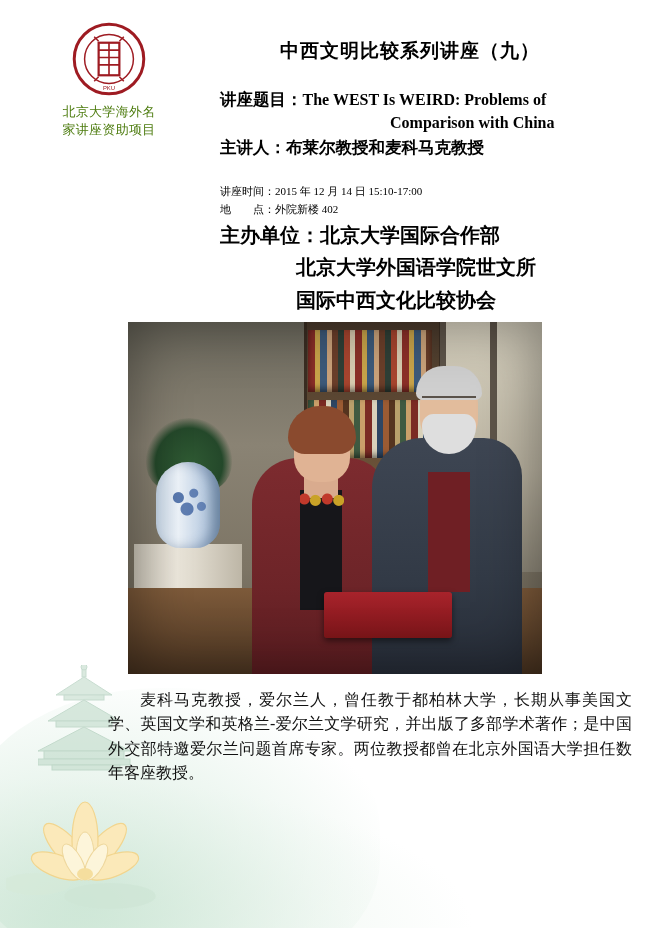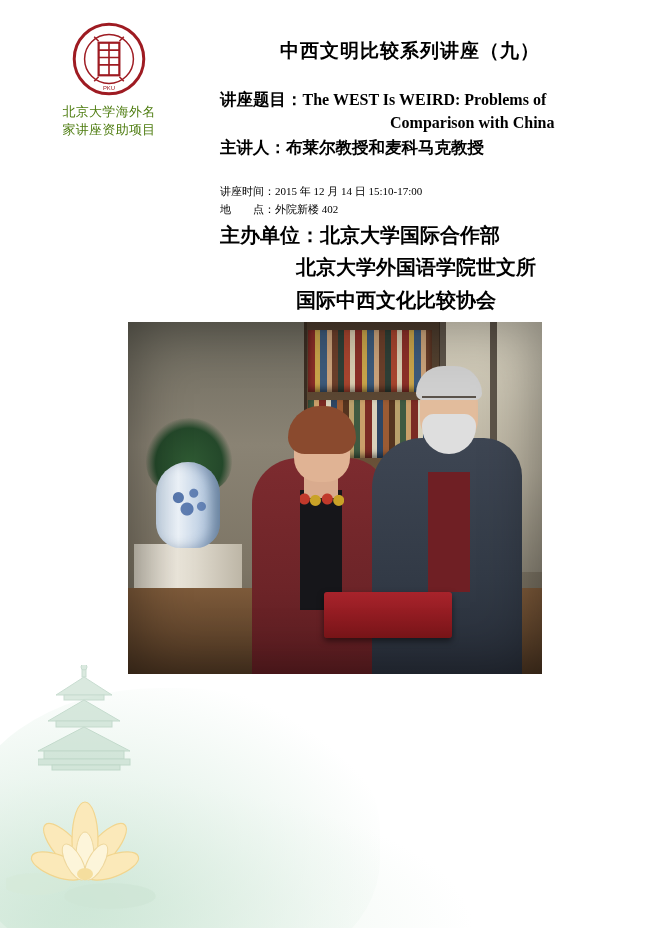--- a/index.html
+++ b/index.html
@@ -438,15 +438,16 @@
       <div class="ph-man-head"></div>
       <div class="ph-man-hair"></div>
       <div class="ph-man-beard"></div>
       <div class="ph-man-glasses"></div>
       <div class="ph-redbook"></div>
       <div class="ph-vignette"></div>
     </div>
   </div>
 
   <div class="bio">
+    <p>麦科马克教授，爱尔兰人，曾任教于都柏林大学，长期从事美国文学、英国文学和英格兰-爱尔兰文学研究，并出版了多部学术著作；是中国外交部特邀爱尔兰问题首席专家。两位教授都曾在北京外国语大学担任数年客座教授。</p>
   </div>
 
 </div>
 
 </body></html>

